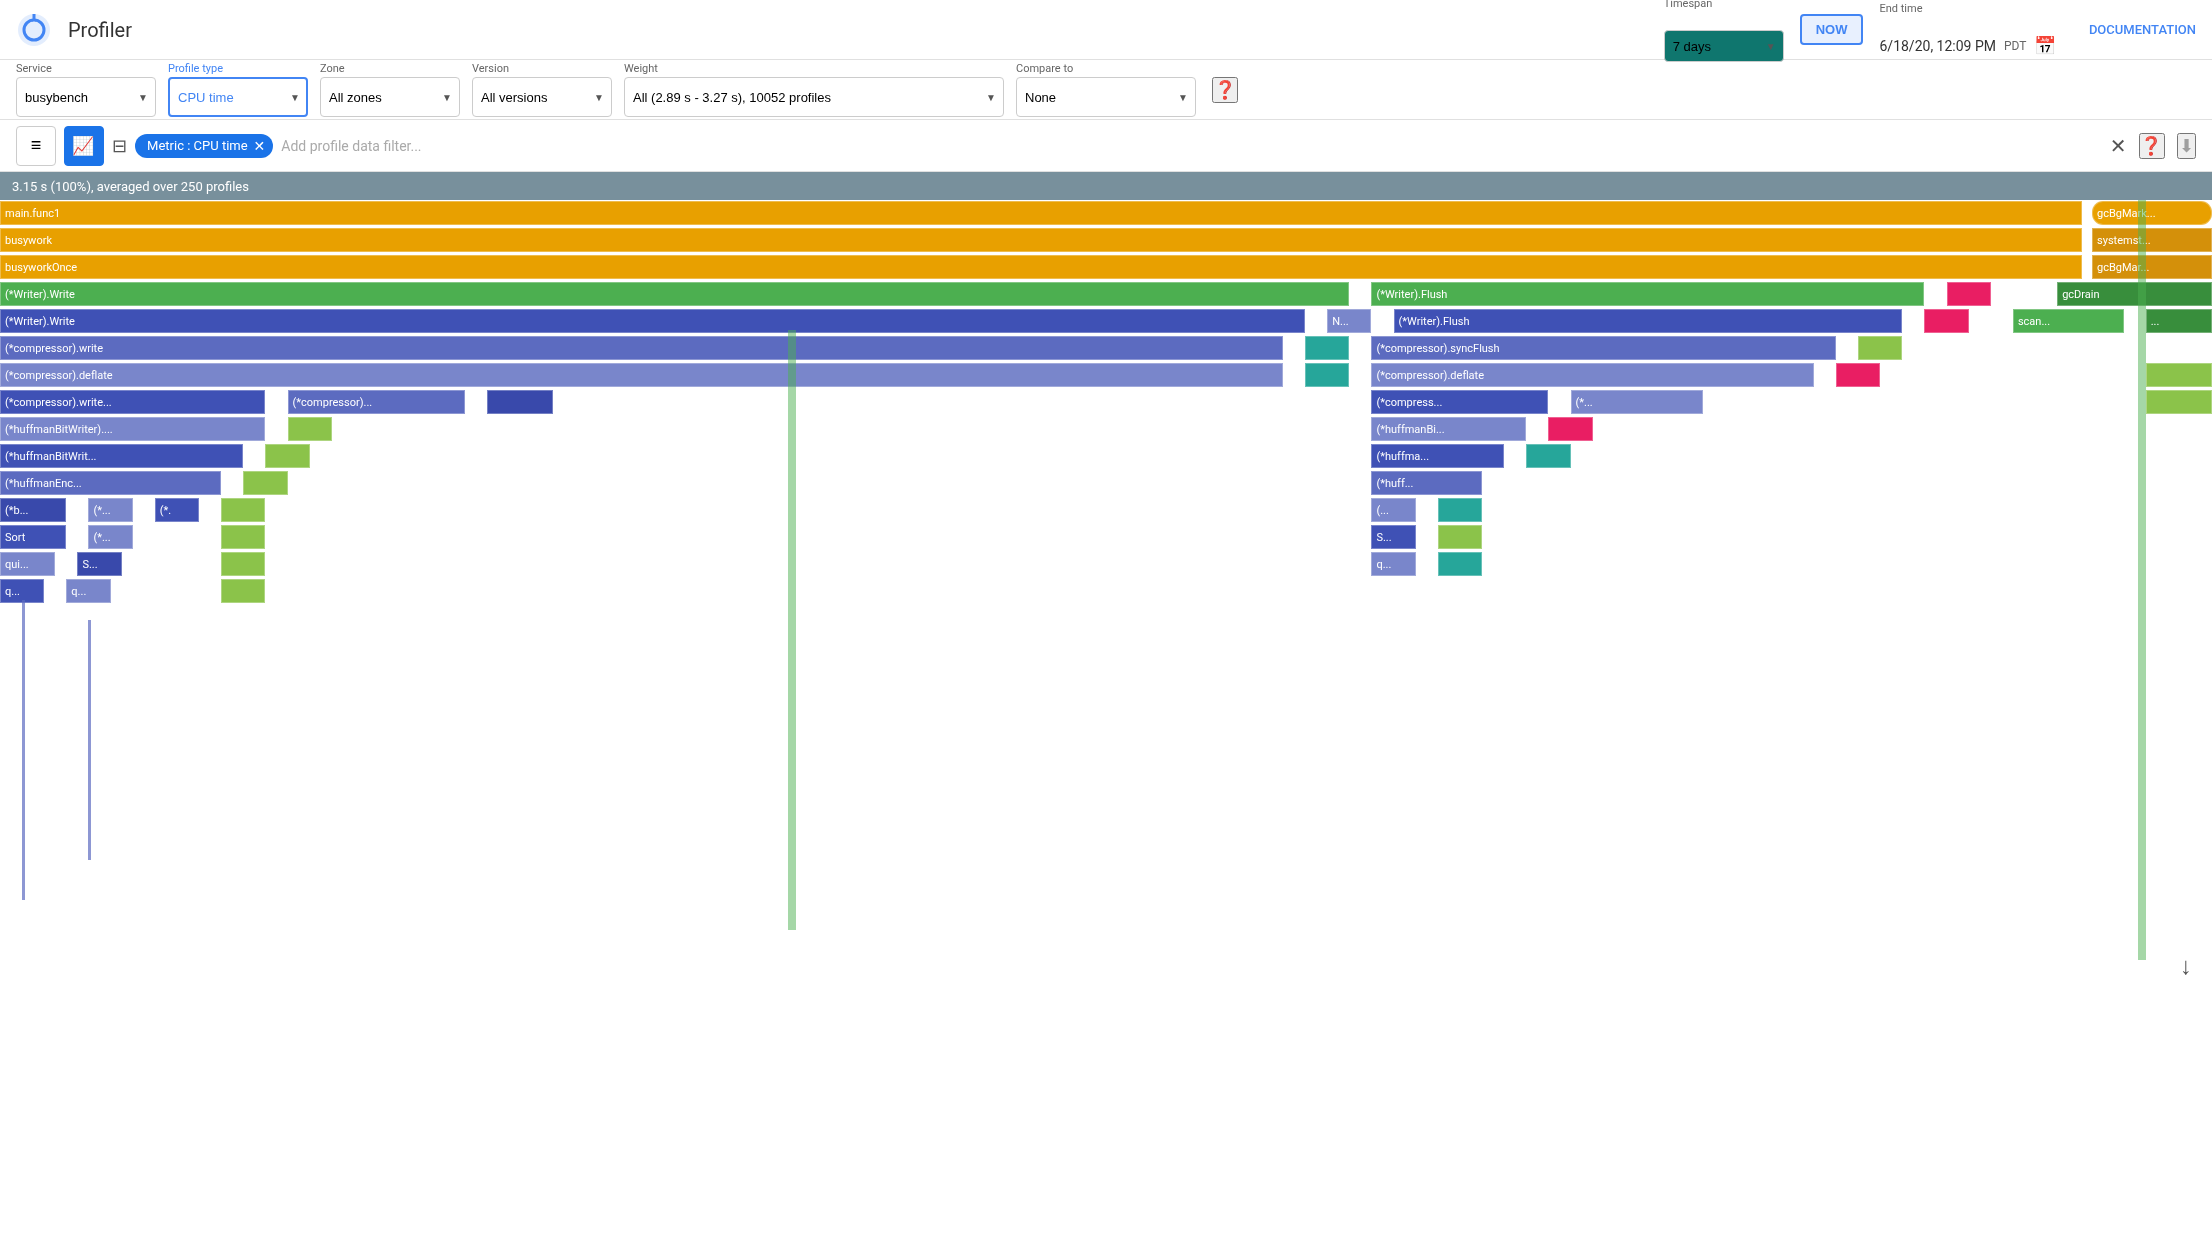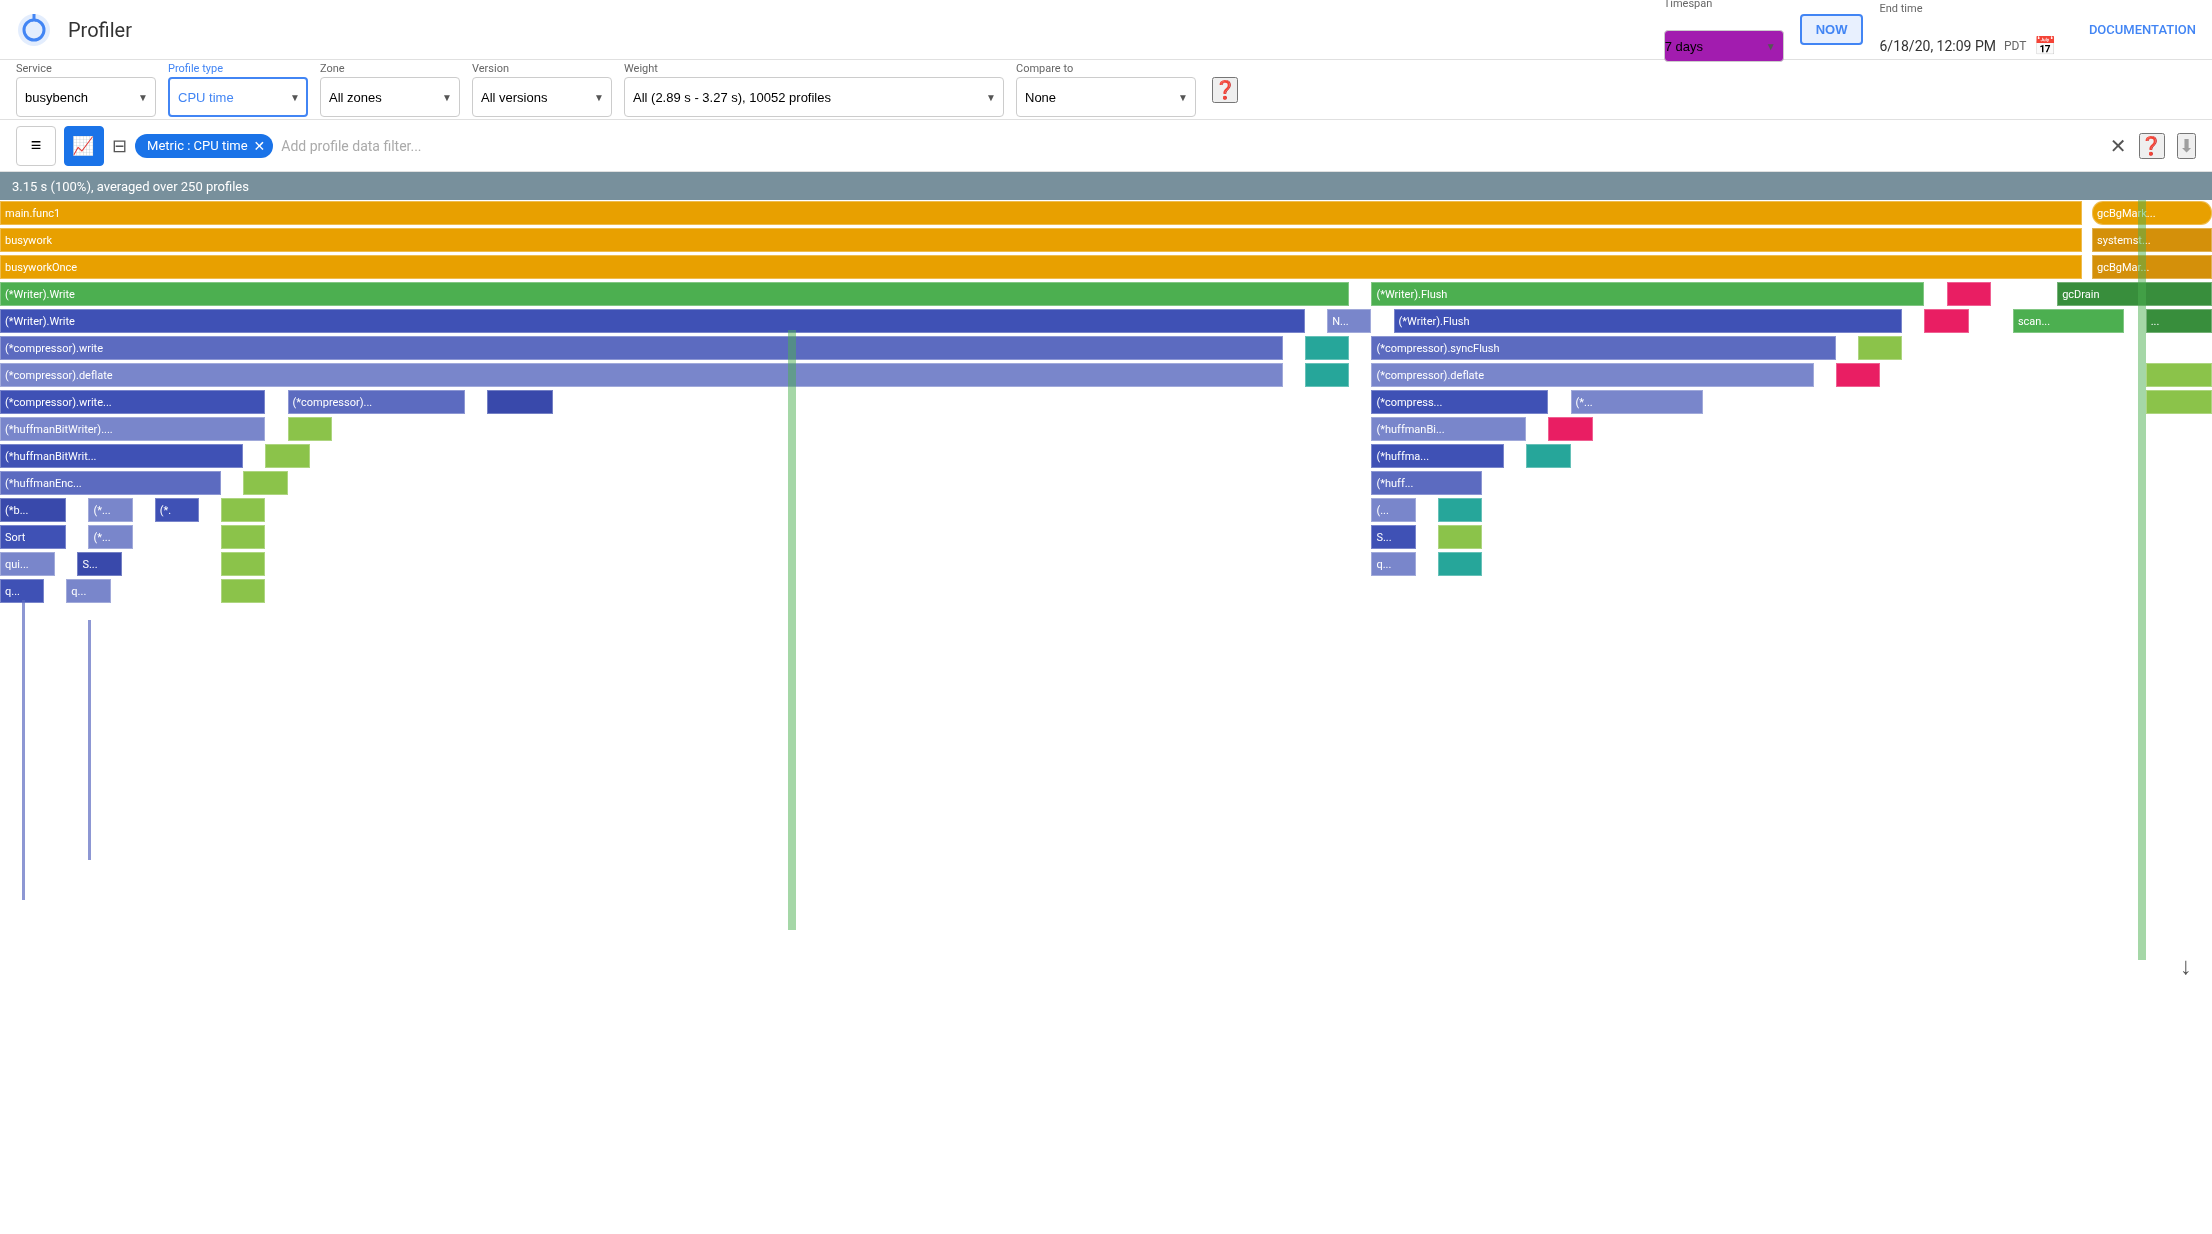--- a/index.html
+++ b/index.html
@@ -8,22 +8,22 @@
     
     .top-bar {
       display: flex; align-items: center; height: 60px;
       border-bottom: 1px solid #e0e0e0; padding: 0 16px; gap: 16px;
     }
     .app-icon { width: 36px; height: 36px; }
     .app-title { font-size: 20px; font-weight: 400; color: #333; margin-right: 24px; }
     .top-control { display: flex; flex-direction: column; }
     .top-control label { font-size: 11px; color: #666; margin-bottom: 20px; }
     .top-control select, .top-control .input-display {
-      border: 1px solid #ccc; border-radius: 4px; padding: 4px 24px 4px 0;
-      font-size: 13px; background: #a21caf; appearance: none; cursor: pointer;
+      border: 1px solid #ccc; border-radius: 4px; padding: 4px 24px 4px 8px;
+      font-size: 13px; background: #0f766e; appearance: none; cursor: pointer;
       position: relative; min-width: 120px; height: 32px;
     }
     .now-btn {
       background: #e8f0fe; border: 2px solid #4285f4; color: #4285f4;
       font-weight: 600; padding: 6px 14px; border-radius: 4px; font-size: 13px; cursor: pointer;
     }
     .end-time-val { font-size: 14px; color: #333; }
     .tz-label { font-size: 12px; color: #666; }
     .calendar-btn { background: none; border: none; cursor: pointer; font-size: 18px; color: #666; }
     .doc-link { color: #4285f4; font-weight: 500; font-size: 13px; text-decoration: none; margin-left: 16px; }

